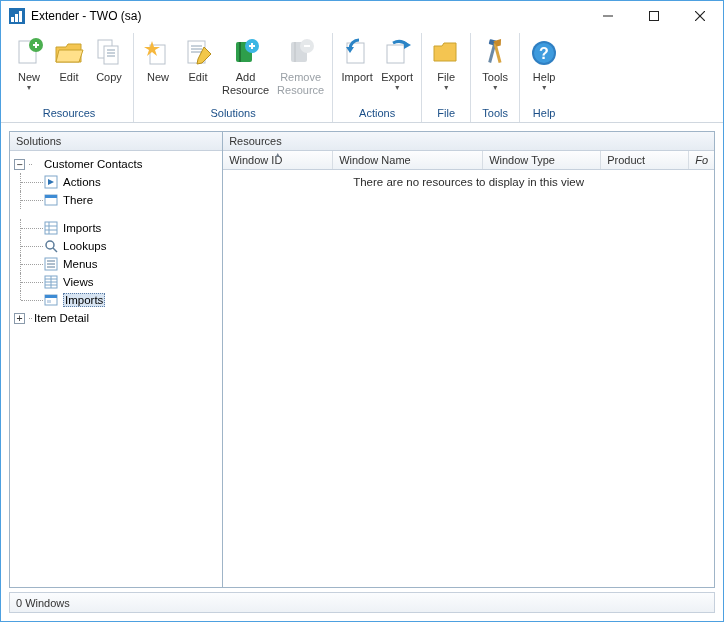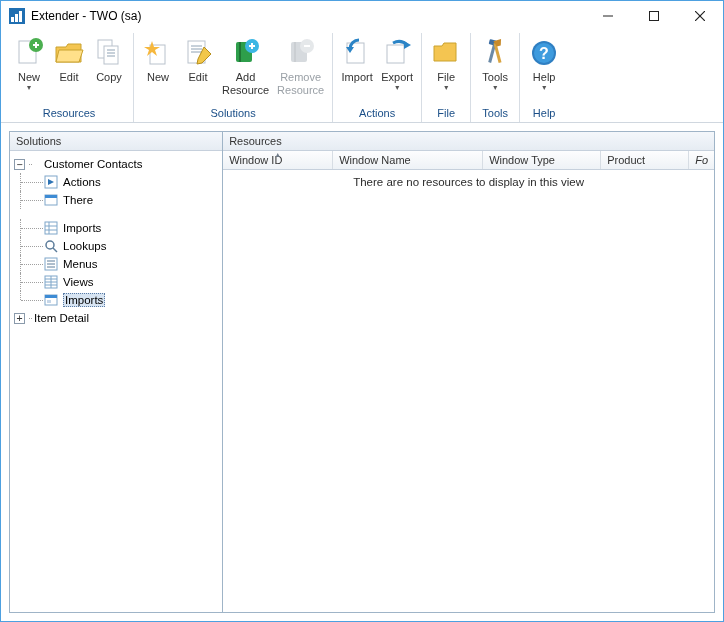--- a/index.html
+++ b/index.html
@@ -372,15 +372,18 @@
           <div class="gh" style="width:88px;"><span>Product</span></div>
           <div class="gh" style="flex:1;border-right:none;font-style:italic;"><span>Fo</span></div>
         </div>
         <div class="grid-body">
           <span>There are no resources to display in this view</span>
         </div>
       </div>
 
     </div>
 
+    <div class="statusbar">
+      <span>0 Windows</span>
+    </div>
   </div>
 
 </div>
 
 </body></html>

